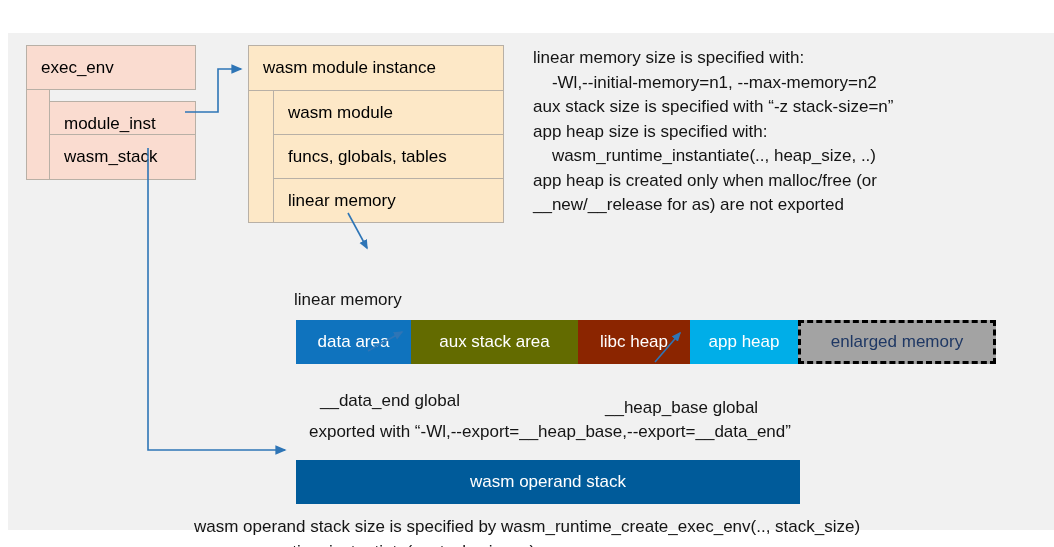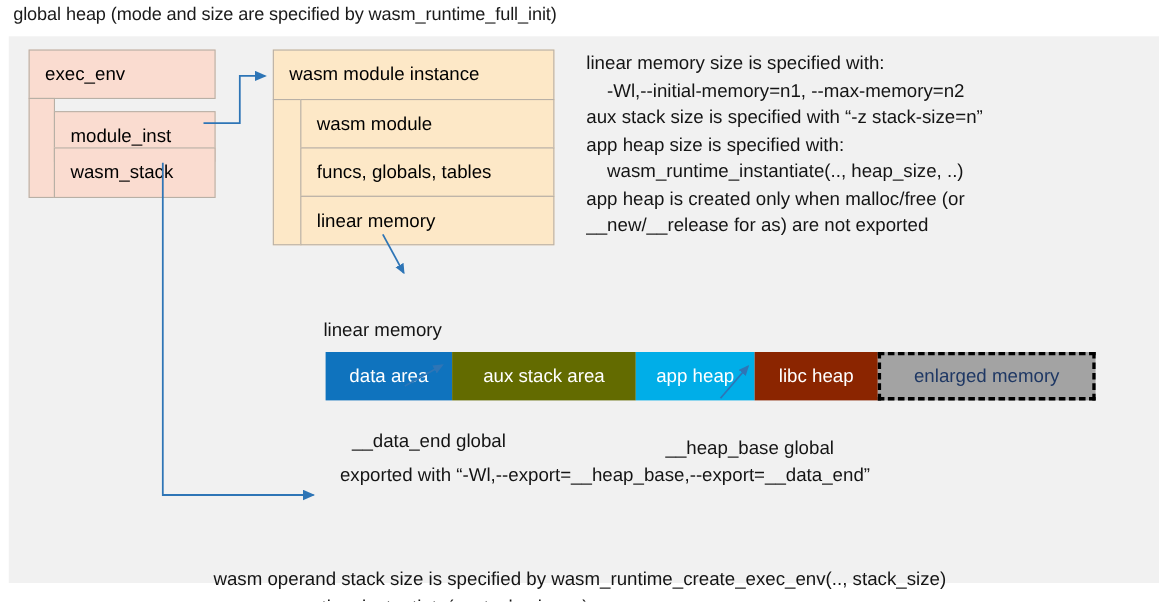--- a/index.html
+++ b/index.html
@@ -177,21 +177,20 @@
     width: 1054px;
     height: 547px;
     pointer-events: none;
   }
 </style>
 </head>
 <body>
 
 <div id="stage">
 
-  <div id="diagram-title">global heap (mode and size are specified by wasm_runtime_full_init)</div>
 
   <div id="canvas" style="background: rgb(241, 241, 241);">
 
     <div id="exec-env-group">
       <div class="box pink" id="exec-env-header" style="background: rgb(250, 220, 208); border-color: rgb(184, 176, 166);">
         <span class="cell-label">exec_env</span>
       </div>
       <div class="box pink" id="exec-env-gutter" style="background: rgb(250, 220, 208); border-color: rgb(184, 176, 166);"></div>
       <div class="box pink" id="module-inst-row" style="background: rgb(250, 220, 208); border-color: rgb(184, 176, 166); margin-top: 12px;">
         <span class="cell-label">module_inst</span>
@@ -223,29 +222,32 @@
 app heap size is specified with:
     wasm_runtime_instantiate(.., heap_size, ..)
 app heap is created only when malloc/free (or
 __new/__release for as) are not exported</div>
 
     <div id="linear-memory-caption">linear memory</div>
 
     <div id="memory-bar">
       <div class="seg" id="seg-data" style="background: rgb(15, 115, 190); color: rgb(255, 255, 255);">data area</div>
       <div class="seg" id="seg-aux" style="background: rgb(99, 107, 0); color: #ffffff;">aux stack area</div>
+      <div class="seg" id="seg-libcheap" style="background: rgb(139, 37, 0); color: rgb(255, 255, 255);">libc heap</div>
       <div class="seg" id="seg-appheap" style="background: rgb(0, 174, 232); color: rgb(255, 255, 255);">app heap</div>
-      <div class="seg" id="seg-libcheap" style="background: rgb(139, 37, 0); color: rgb(255, 255, 255);">libc heap</div>
       <div class="seg" id="seg-enlarged" style="background: #a3a3a3; color: rgb(31, 56, 100);">enlarged memory</div>
     </div>
 
     <div class="annot" id="data-end-label">__data_end global</div>
     <div class="annot" id="heap-base-label">__heap_base global</div>
     <div class="annot" id="export-line">exported with “-Wl,--export=__heap_base,--export=__data_end”</div>
 
+    <div id="operand-stack-bar" style="background: rgb(0, 91, 154);">
+      <span>wasm operand stack</span>
+    </div>
     <div id="operand-notes">wasm operand stack size is specified by wasm_runtime_create_exec_env(.., stack_size)
 or wasm_runtine_instantiate(.., stack_size, ..)</div>
 
   </div>
 
   <svg id="connectors" viewBox="0 0 1054 547">
     <defs>
       <marker id="arrowhead" markerWidth="7" markerHeight="7" refX="6" refY="3" orient="auto">
         <path d="M0,0 L7,3 L0,6 z" fill="#2e75b6"></path>
       </marker>

